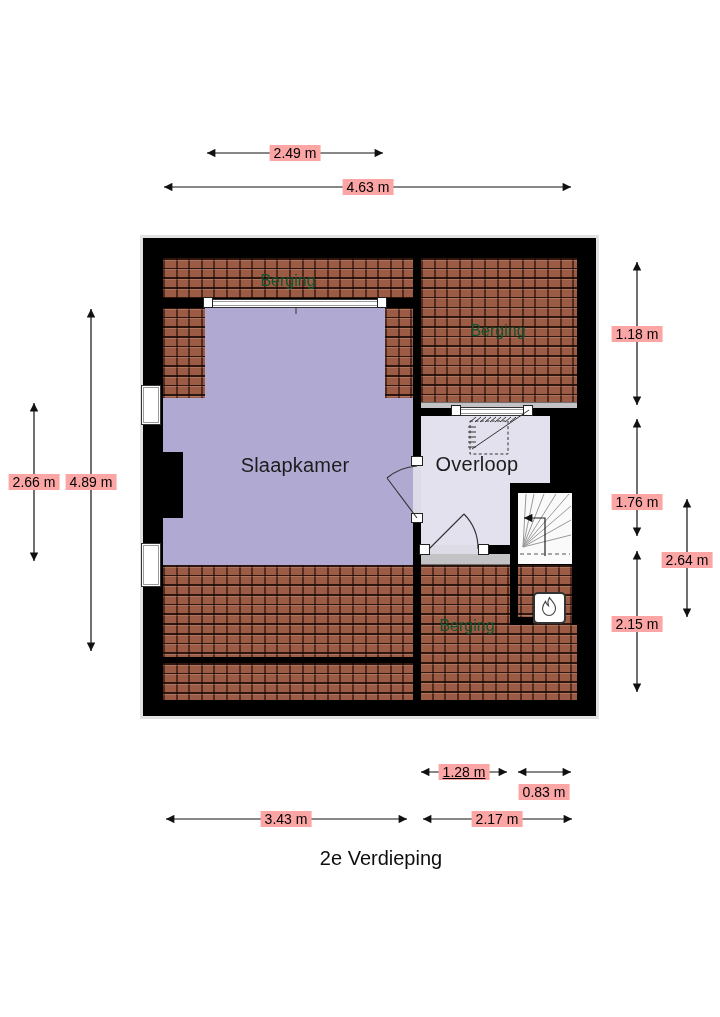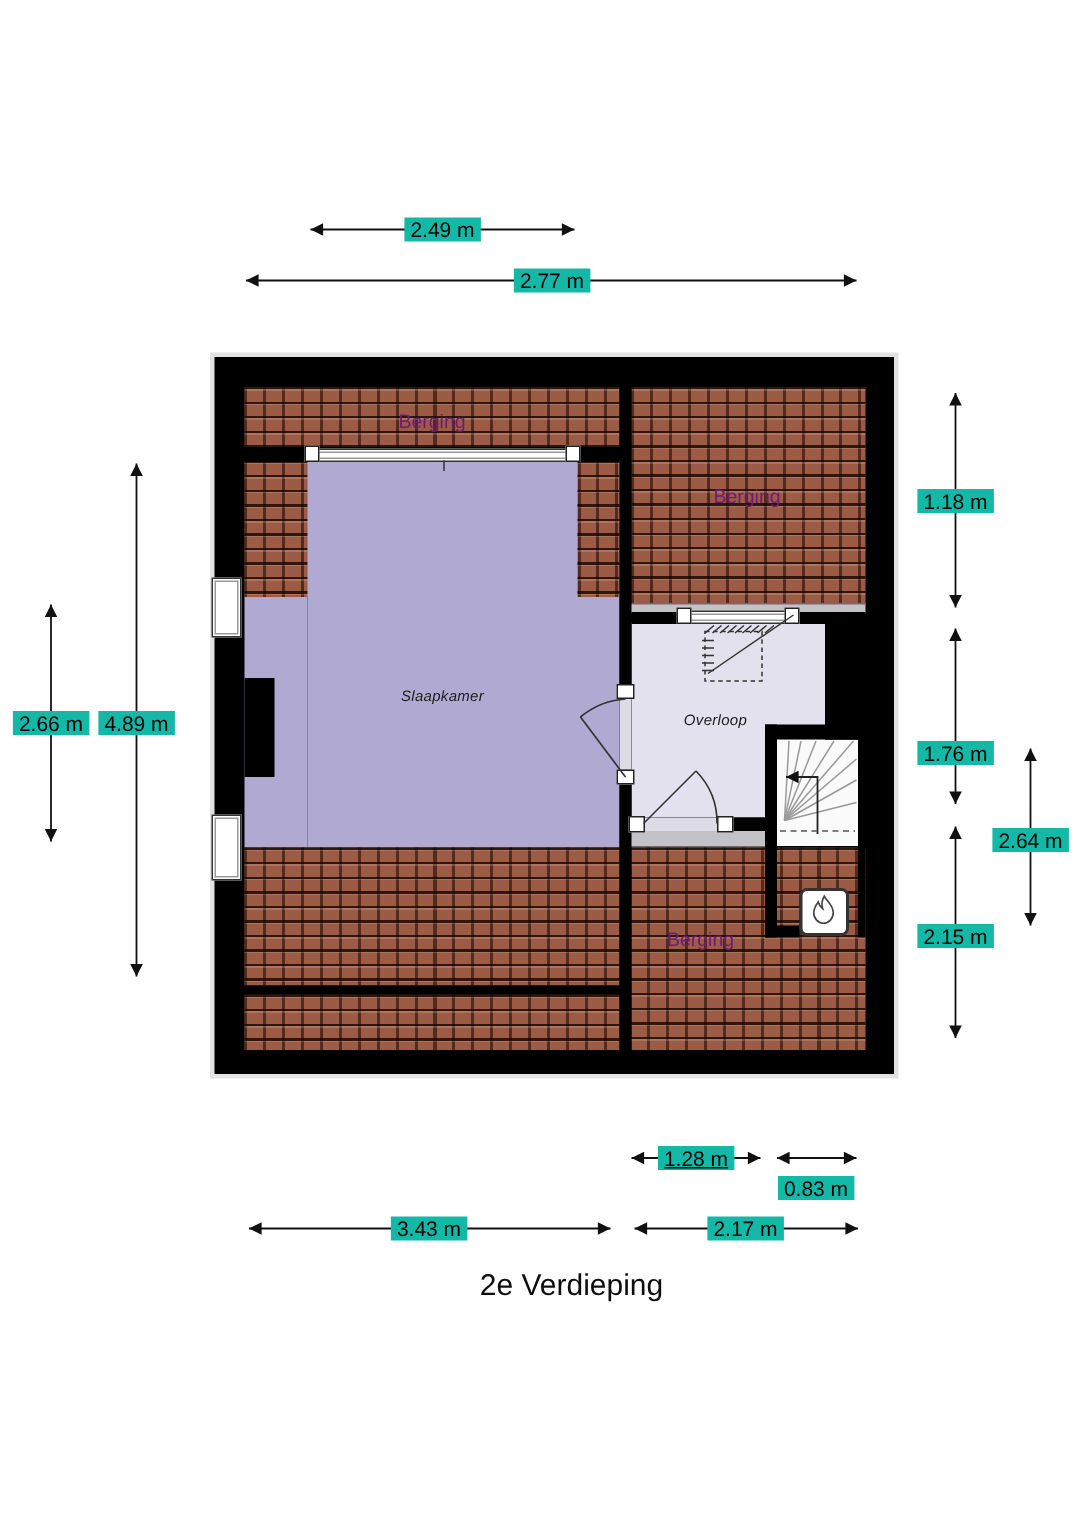--- a/index.html
+++ b/index.html
@@ -27,23 +27,23 @@
   .z4{z-index:4;}
   .win{background:#fff;border:1px solid #333;box-sizing:border-box;}
   .win i{display:block;margin:1px;border:1px solid #9a9a9a;height:calc(100% - 4px);}
   .post{background:#fff;border:1px solid #222;box-sizing:border-box;z-index:4;}
   .dooropen{background:#dcdbe6;z-index:4;}
   .boiler{background:#fff;border:2px solid #333;border-radius:5px;box-sizing:border-box;z-index:4;}
   
   .overlay{position:absolute;left:0;top:0;width:720px;height:1017px;z-index:5;pointer-events:none;}
   
   .lbl{position:absolute;transform:translate(-50%,-50%);white-space:nowrap;z-index:6;color:#1c1c1c;}
-  .room{font-size:10px;letter-spacing:.2px;font-style:italic;}
-  .berging{font-size:13px;color:#701a75;}
-  .dim{font-size:14px;color:#000;background:#14b8a6;padding:0 4px;}
+  .room{font-size:20px;letter-spacing:.2px;}
+  .berging{font-size:16px;color:#14532d;}
+  .dim{font-size:14px;color:#000;background:#fca5a5;padding:0 4px;}
   .title{font-size:20px;color:#0e0e0e;}
 </style>
 </head>
 <body>
 
 <div class="canvas">
 
   <div class="abs plan-base" style="left:143px;top:238px;width:453px;height:478px;"></div>
 
   <div class="abs z2 tiles" style="left:163px;top:258px;width:250px;height:40px;"></div>
@@ -164,25 +164,25 @@
     </g>
 
     <line x1="296" y1="307" x2="296" y2="314" stroke="#333" stroke-width="1"></line>
 
     <path d="M549.5,597.5 C551.5,601 555.5,603.5 555.5,608.5 A6.5,7 0 0 1 542.5,608.5 C542.5,605.5 544,603.3 545.5,601.3 C546,603.3 547,604.8 548.5,605.8 C547.5,602.8 548,600 549.5,597.5 Z" fill="none" stroke="#444" stroke-width="1.1"></path>
   </svg>
 
   <div class="lbl berging" style="left:288px;top:281px;">Berging</div>
   <div class="lbl berging" style="left:498px;top:331px;">Berging</div>
   <div class="lbl room" style="left:295px;top:465px;">Slaapkamer</div>
-  <div class="lbl room" style="left:477px;top:481px;">Overloop</div>
+  <div class="lbl room" style="left:477px;top:464px;">Overloop</div>
   <div class="lbl berging" style="left:467px;top:626px;">Berging</div>
 
   <div class="lbl dim" style="left:295px;top:153px;">2.49 m</div>
-  <div class="lbl dim" style="left:368px;top:187px;">2.77 m</div>
+  <div class="lbl dim" style="left:368px;top:187px;">4.63 m</div>
   <div class="lbl dim" style="left:34px;top:482px;">2.66 m</div>
   <div class="lbl dim" style="left:91px;top:482px;">4.89 m</div>
   <div class="lbl dim" style="left:637px;top:334px;">1.18 m</div>
   <div class="lbl dim" style="left:637px;top:502px;">1.76 m</div>
   <div class="lbl dim" style="left:687px;top:560px;">2.64 m</div>
   <div class="lbl dim" style="left:637px;top:624px;">2.15 m</div>
   <div class="lbl dim" style="left:464px;top:772px;text-decoration:underline;">1.28 m</div>
   <div class="lbl dim" style="left:544px;top:792px;">0.83 m</div>
   <div class="lbl dim" style="left:286px;top:819px;">3.43 m</div>
   <div class="lbl dim" style="left:497px;top:819px;">2.17 m</div>

